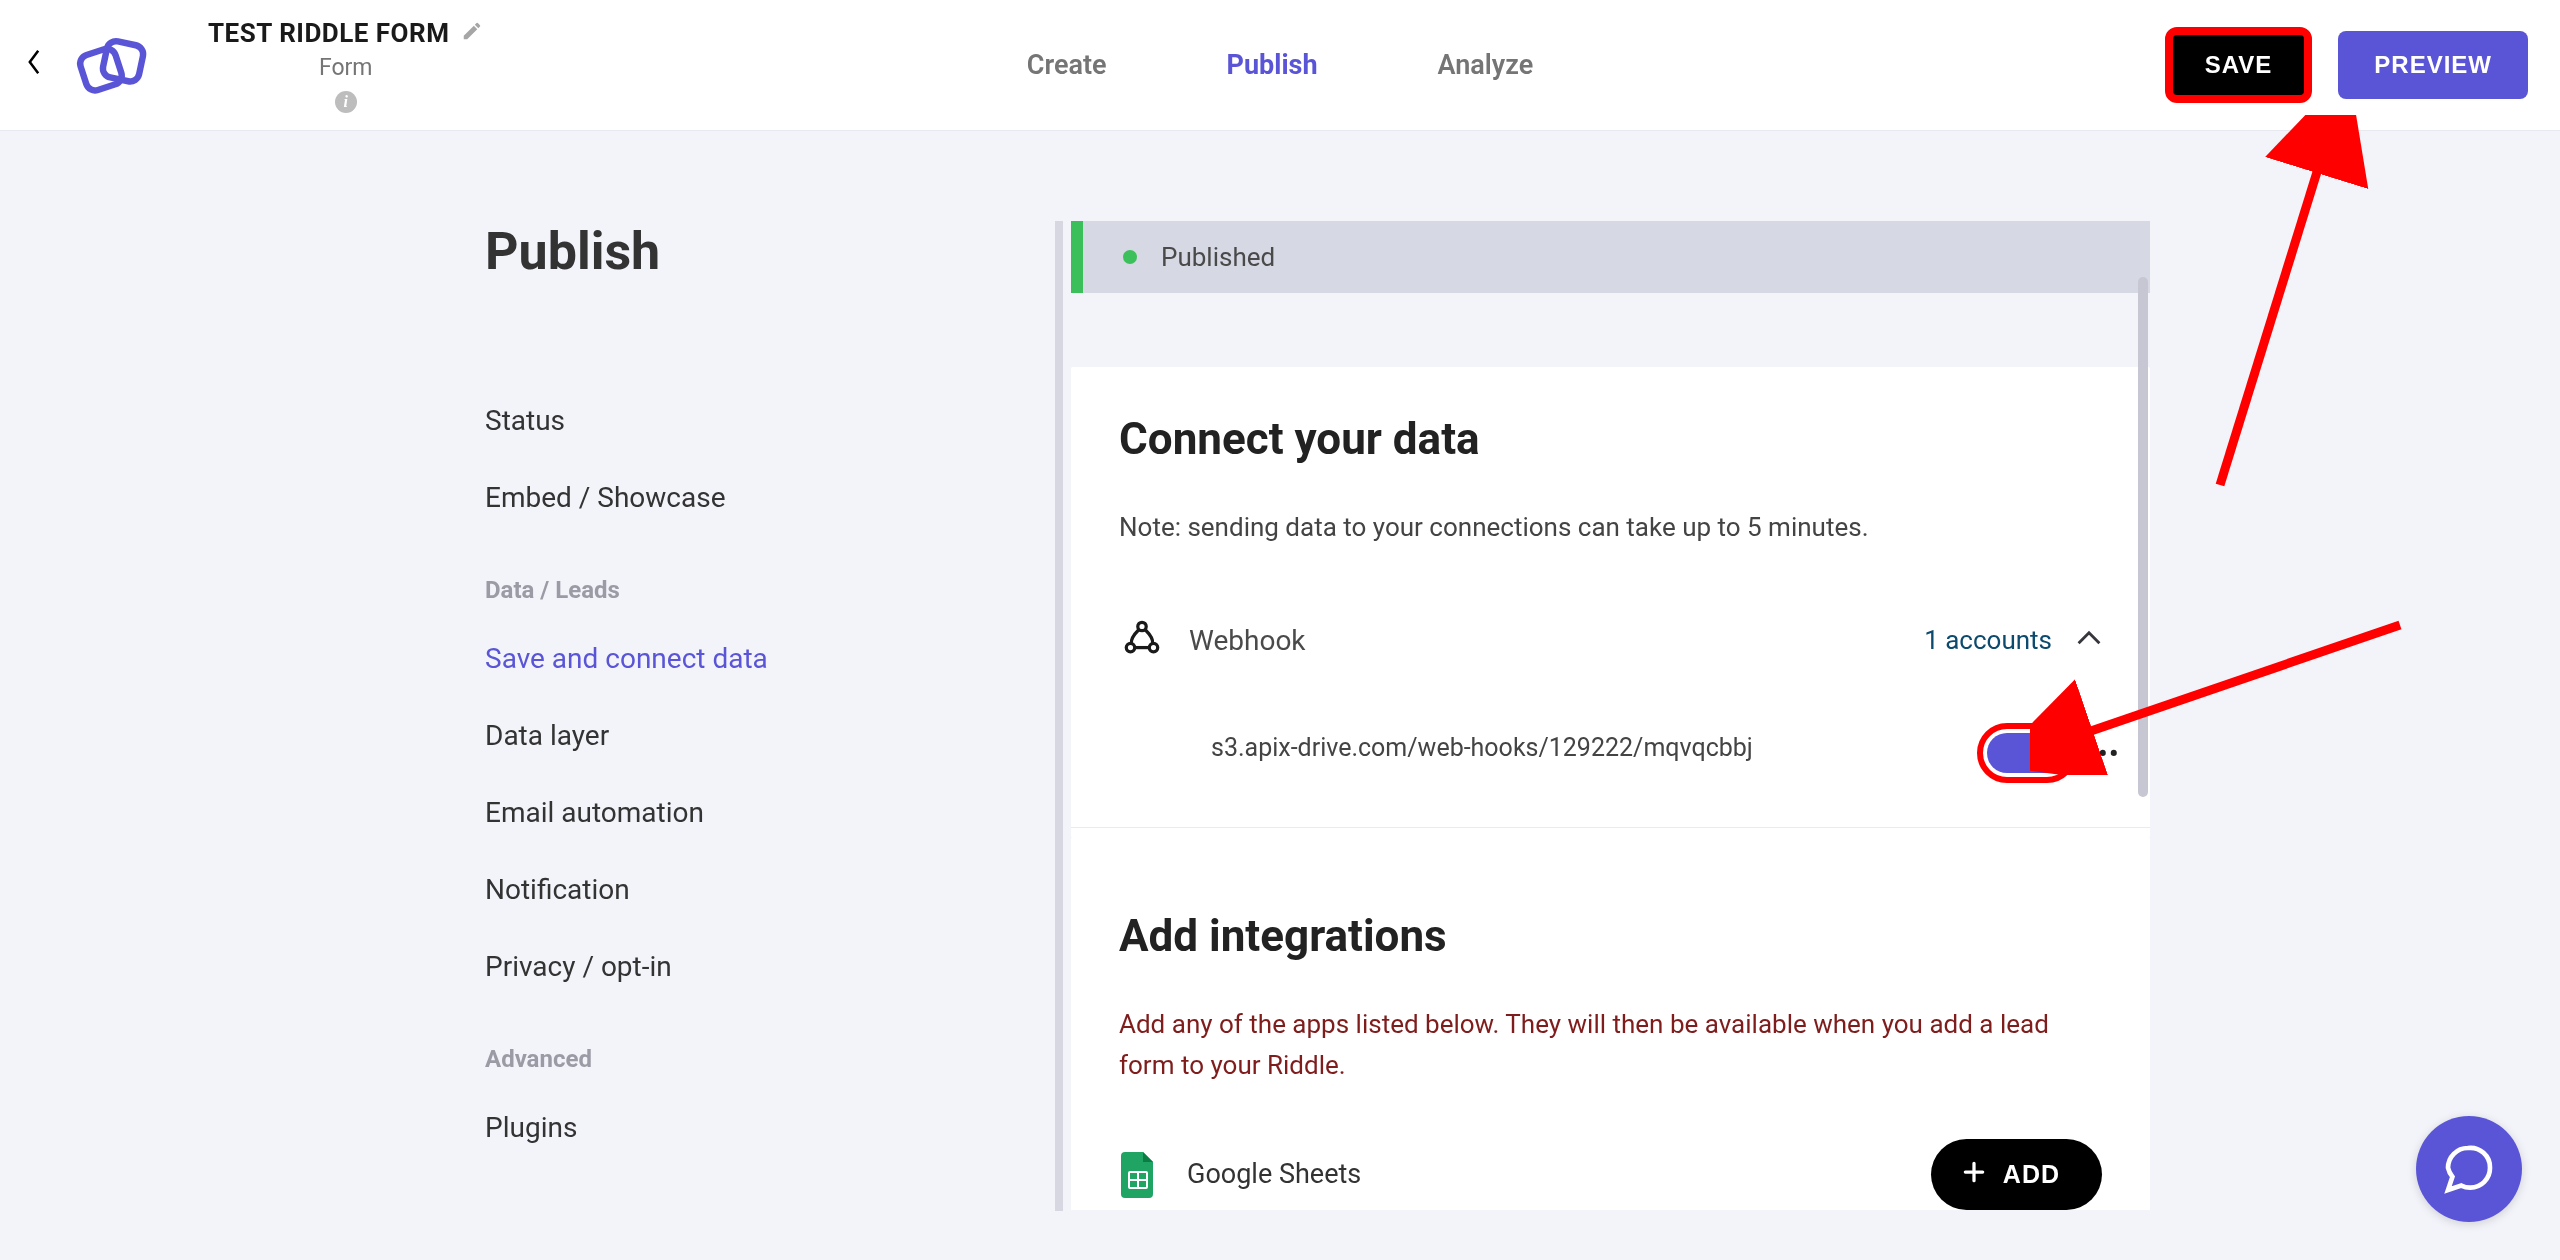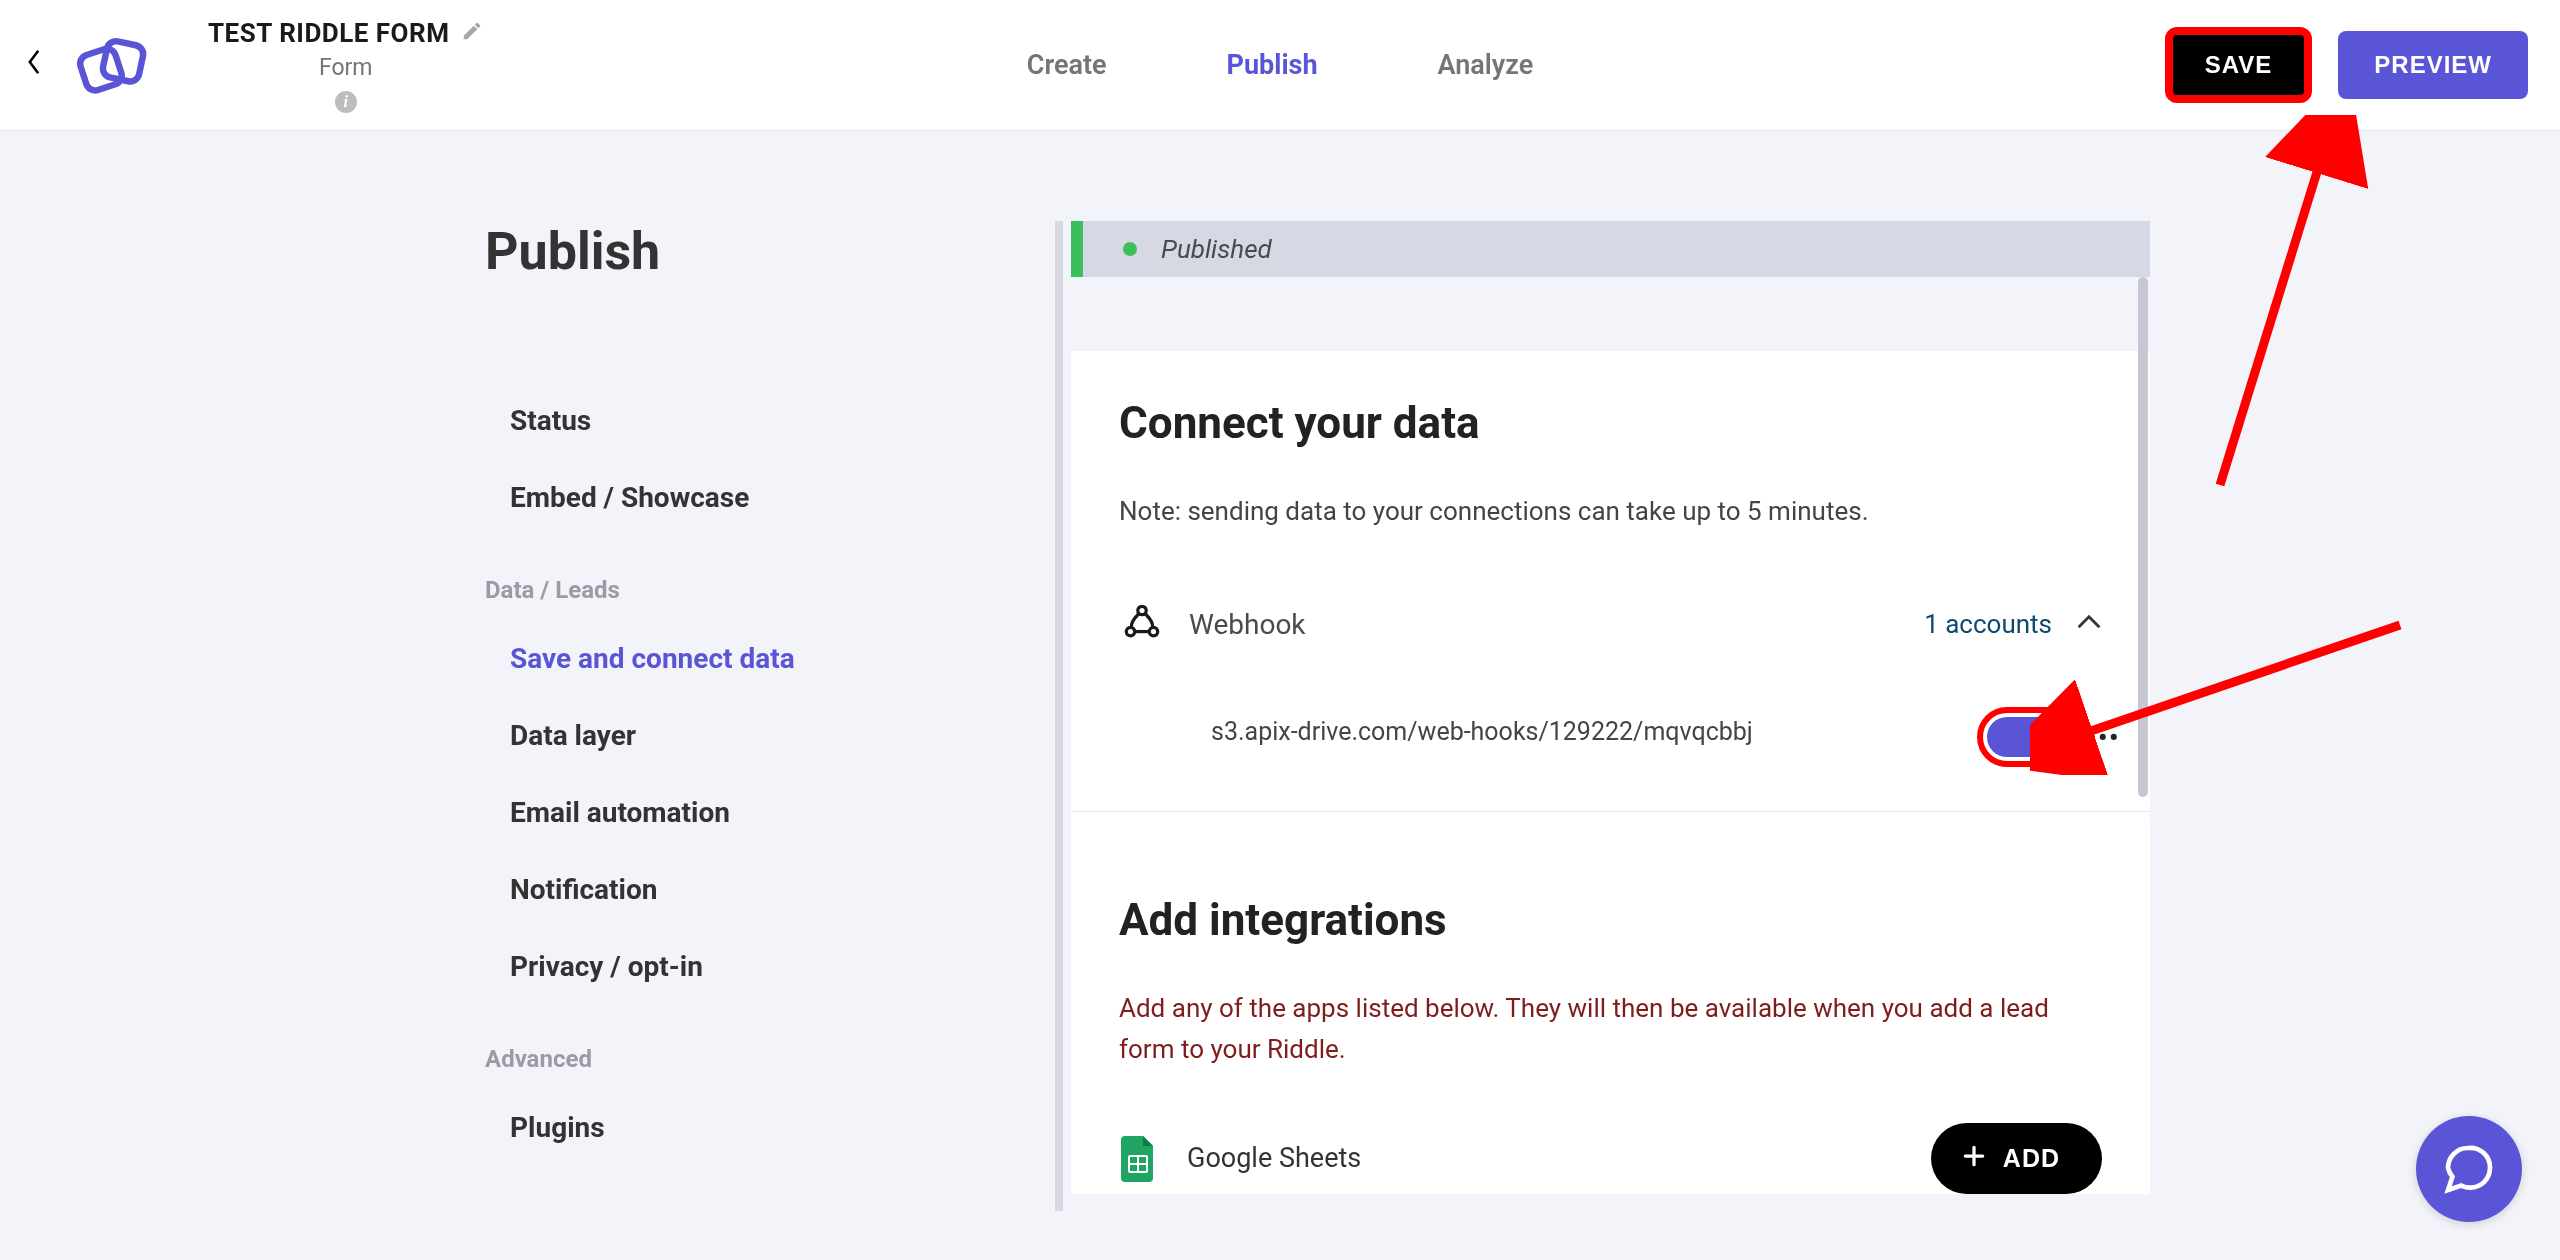--- a/index.html
+++ b/index.html
@@ -100,25 +100,24 @@
     box-sizing: content-box;
   }
   .sidebar-heading {
     font-size: 52px;
     font-weight: 700;
     color: #333;
     margin-bottom: 100px;
   }
   .side-item {
     font-size: 28px;
-    font-weight: 700;
+    font-weight: 400;
     color: #333;
     padding: 22px 0;
     cursor: pointer;
-    margin-left: 25px;
   }
   .side-item.active { color: #5a55d6; }
   .side-group-label {
     font-size: 24px;
     font-weight: 700;
     color: #9b9ba6;
     padding: 40px 0 16px;
   }
 
   
@@ -128,26 +127,25 @@
     padding-left: 8px;
     border-left: 8px solid #d6d7e0;
     height: 990px;
     overflow: hidden;
     position: relative;
   }
 
   .status-bar {
     border-left: 12px solid #3bbf5a;
     background: #d6d8e4;
-    height: 56px;
+    height: 72px;
     display: flex;
     align-items: center;
     gap: 24px;
     padding-left: 40px;
-    font-style: italic;
   }
   .status-dot {
     width: 14px; height: 14px;
     border-radius: 50%;
     background: #3cc05b;
   }
   .status-text { font-size: 26px; color: #4a4a4a; }
 
   .panel {
     background: #fff;

